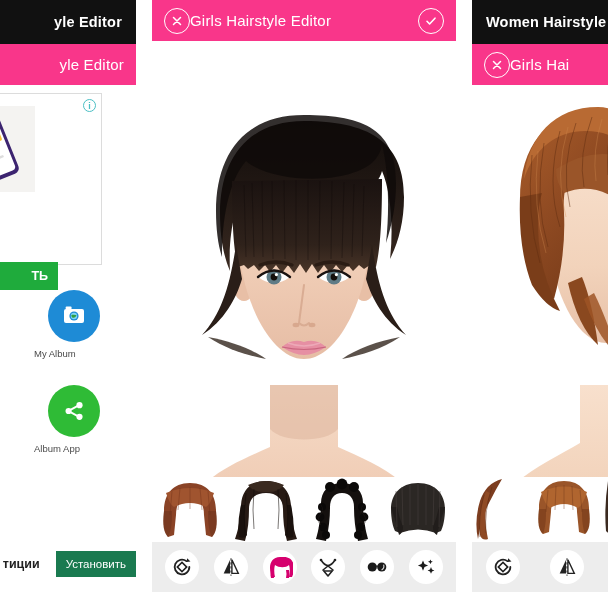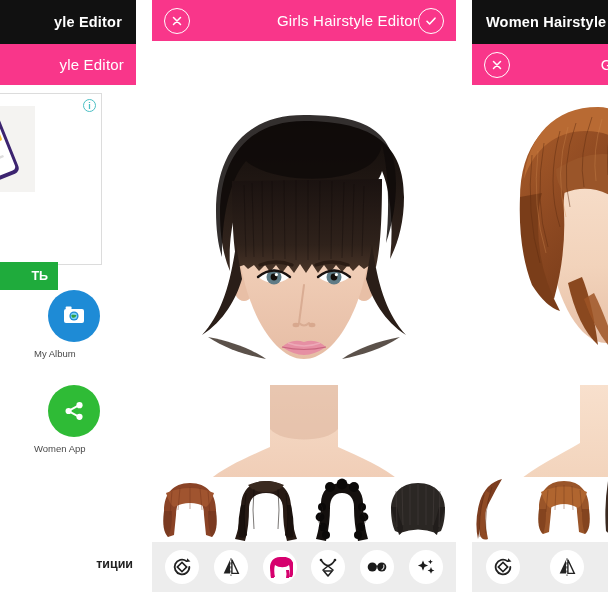--- a/index.html
+++ b/index.html
@@ -18,21 +18,21 @@
     display:flex; align-items:center; padding: 0 14px;
     font-size: 14.5px; font-weight: bold; letter-spacing: .2px;
     white-space: nowrap;
   }
   .appbar {
     height: 41px; background:#F9368A;
     display:flex; align-items:center; justify-content:space-between;
     padding: 0 12px; white-space: nowrap;
   }
   .appbar-title {
-    flex: 1; text-align:right; color:#ffffff;
+    flex: 1; text-align:left; color:#ffffff;
     font-size: 15px; letter-spacing: .2px; white-space: nowrap;
   }
   .circ-btn {
     width: 26px; height: 26px; border-radius: 50%;
     border: 1.6px solid #ffffff; flex: none;
     display:flex; align-items:center; justify-content:center;
     color:#fff; position: relative;
   }
   .circ-btn svg { display:block; }
 
@@ -91,21 +91,21 @@
     display:flex; align-items:center; justify-content:center;
   }
   .grid-label { font-size:9.5px; color:#4a4a4a; white-space:nowrap; }
 
   .bottom-ad {
     position:absolute; left:0; right:0; bottom:14px; height:40px;
     display:flex; align-items:center; justify-content:flex-end;
   }
   .bottom-ad-text {
     font-size:12.5px; font-weight:bold; color:#222; white-space:nowrap;
-    margin-right:3px;
+    margin-right:16px;
   }
   .bottom-ad-btn {
     background:#1a7a50; color:#ffffff; border:none;
     padding:7px 10px; font-size:11.5px; white-space:nowrap;
     font-family:"Liberation Sans", sans-serif;
   }
 
   .gap { position:absolute; top:0; bottom:0; background:#ffffff; }
 </style>
 </head>
@@ -178,27 +178,28 @@
           </div>
           <div class="grid-cell">
             <div class="grid-circle" style="background:#2FBB36;">
               <svg width="26" height="26" viewBox="0 0 26 26">
                 <circle cx="18.5" cy="7.2" r="3.1" fill="#fff"></circle>
                 <circle cx="7.6" cy="13" r="3.1" fill="#fff"></circle>
                 <circle cx="18.5" cy="18.8" r="3.1" fill="#fff"></circle>
                 <path d="M9.9 11.6l6.4-3.4M9.9 14.4l6.4 3.4" stroke="#fff" stroke-width="1.9" fill="none"></path>
               </svg>
             </div>
-            <div class="grid-label">Women App</div>
+            <div class="grid-label">Album App</div>
           </div>
         </div>
       </div>
 
       <div class="bottom-ad">
         <span class="bottom-ad-text">тиции</span>
+        <button class="bottom-ad-btn">Установить</button>
       </div>
     </div>
   </div>
 
   <div class="panel" id="p-mid" style="left:152px; width:304px; height:592px;">
 
 
     <div class="appbar">
       <div class="circ-btn">
         <svg width="12" height="12" viewBox="0 0 12 12">

